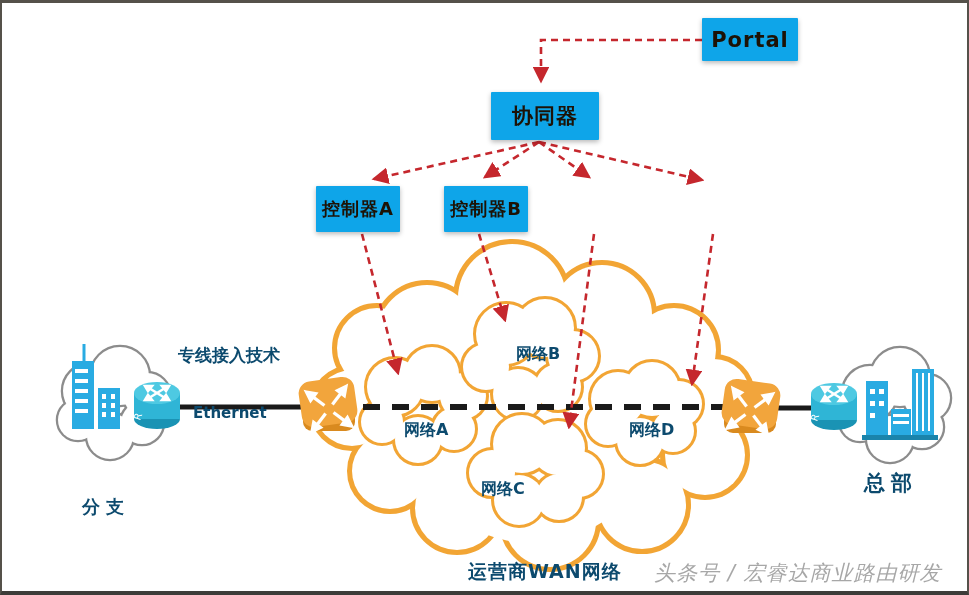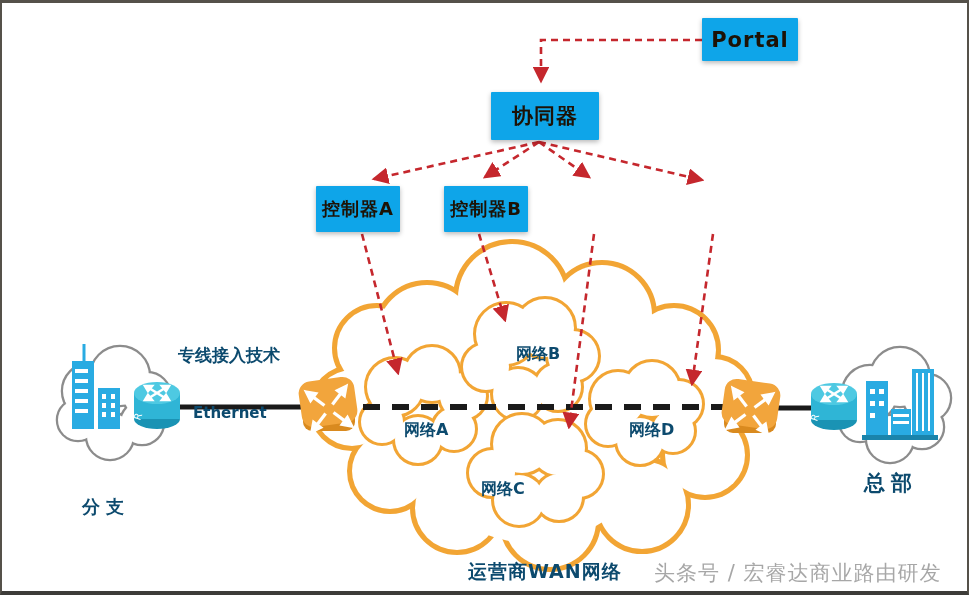--- a/index.html
+++ b/index.html
@@ -39,21 +39,21 @@
   #net-b-label{left:514px;top:341px;}
   #net-c-label{left:479px;top:476px;}
   #net-d-label{left:627px;top:417px;}
   #access-tech-label{left:176px;top:341px;font-size:17px;font-weight:bold;}
   #ethernet-label{left:191px;top:379px;font-size:15px;font-weight:600;margin-top:22px;}
   #branch-label{left:80px;top:458px;font-size:18px;font-weight:600;letter-spacing:6px;margin-top:34px;}
   #hq-label{left:862px;top:466px;font-size:21px;font-weight:600;letter-spacing:6px;}
   #wan-label{left:466px;top:556px;font-size:19px;font-weight:bold;letter-spacing:1px;}
   #watermark{
     left:652px;top:556px;font-size:21px;
-    color:#9e9e9e;letter-spacing:1px;opacity:.9;
+    color:#9e9e9e;font-style:italic;letter-spacing:1px;opacity:.9;
   }
 </style>
 </head>
 <body>
 
 <div id="stage">
 
   <svg class="layer" width="969" height="595" viewBox="0 0 969 595">
     <defs>
       <marker id="ra" viewBox="0 0 10 10" refX="8.5" refY="5" markerWidth="6.5" markerHeight="6.5" orient="auto-start-reverse">

